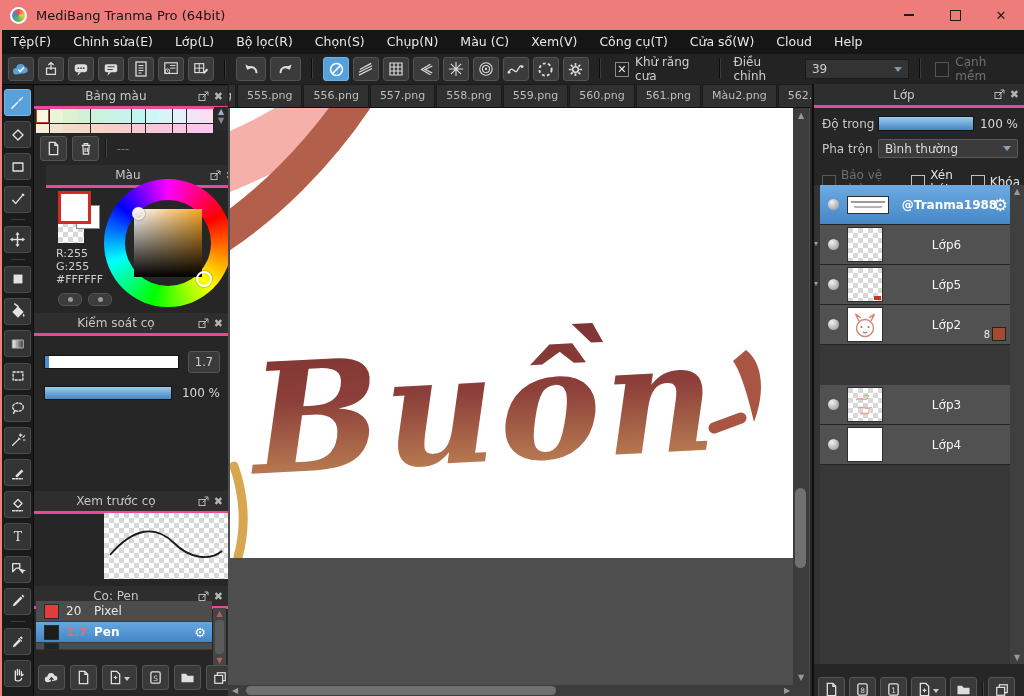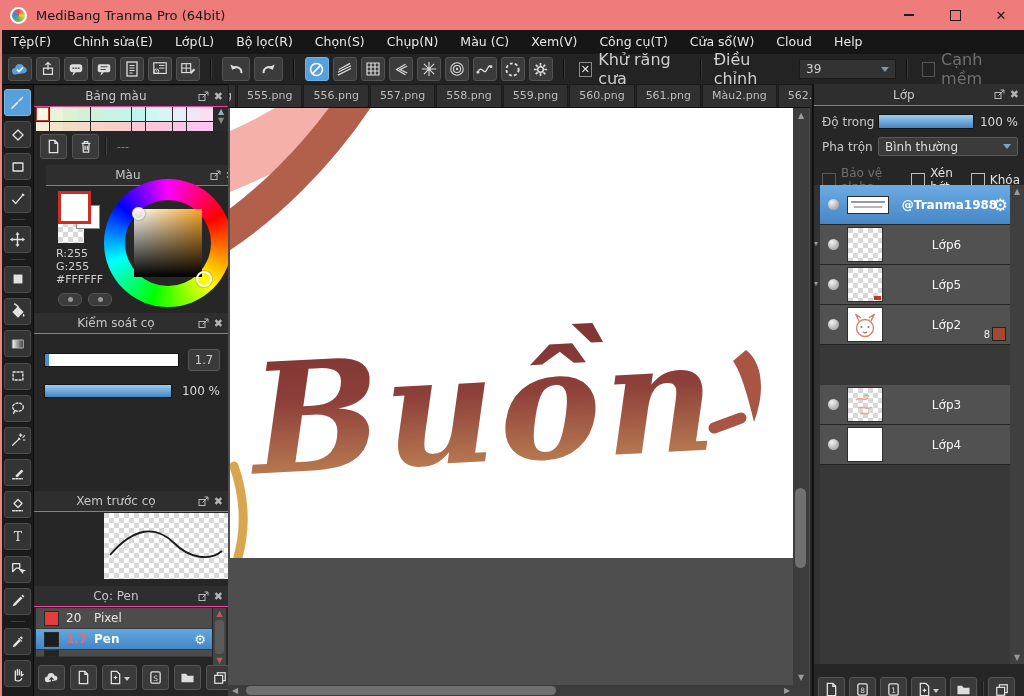--- a/index.html
+++ b/index.html
@@ -16,38 +16,38 @@
   .winbtn .bar{width:10px;height:1.6px;background:#1d1d1d;}
   
   .menubar{left:0;top:30px;width:1024px;height:24px;background:#161616;display:flex;align-items:center;border-bottom:1px solid #000;}
   .menuitem{padding:8px 11px;font-size:12.5px;color:#e8e8e8;line-height:24px;}
   
   .toolbar{left:0;top:54px;width:1024px;height:30px;background:#232323;display:flex;align-items:center;border-bottom:1px solid #0b0b0b;}
   .tb-btn{width:27px;height:24px;background:#3b3b3b;border:1px solid #525252;border-radius:3px;margin-left:4px;display:flex;align-items:center;justify-content:center;box-sizing:border-box;}
   .tb-btn svg{display:block;}
   .tb-btn.blue{background:#57a0da;border-color:#6fb2e6;}
   .tb-sep{width:1px;height:20px;background:#0d0d0d;border-right:1px solid #3a3a3a;margin:0 6px 0 10px;}
-  .tb-label{font-size:16px;color:#cfcfcf;margin:12px 6px;}
+  .tb-label{font-size:12px;color:#cfcfcf;margin:12px 6px;}
   .tb-label.dim{color:#6f6f6f;}
   .cbx{width:13px;height:13px;border:1px solid #8a8a8a;background:#222;display:flex;align-items:center;justify-content:center;font-size:11px;color:#e8e8e8;margin-left:8px;}
   .cbx.dim{border-color:#555;}
   .combo{width:108px;height:20px;background:#333;border:1px solid #1a1a1a;display:flex;align-items:center;font-size:12px;color:#cfcfcf;padding:0 6px;box-sizing:border-box;margin-left:4px;}
   .combo .arrow{margin-left:auto;width:0;height:0;border:4px solid transparent;border-top:5px solid #7e97ab;margin-top:4px;}
   
   .framestrip{left:0;top:30px;width:2px;height:666px;background:#e8837f;z-index:40;}
   
   .rail{left:2px;top:85px;width:32px;height:611px;background:#1b1b1b;border-right:1px solid #0c0c0c;display:flex;flex-direction:column;align-items:center;padding-top:4px;box-sizing:border-box;}
   .rbtn{width:27px;height:27px;background:#343434;border:1px solid #4c4c4c;border-radius:3px;margin-bottom:5.2px;display:flex;align-items:center;justify-content:center;box-sizing:border-box;flex:none;}
   .rbtn.sel{background:#57a0da;border-color:#79b8e8;}
   .rsep{width:14px;height:1px;background:#3e3e3e;margin:1px 0 6px 0;flex:none;}
   .rbtn svg{stroke:#e2e2e2;fill:none;stroke-width:1.5;stroke-linecap:round;stroke-linejoin:round;display:block;}
   .rbtn svg .f{fill:#e2e2e2;stroke:none;}
   
   .lpanels{left:34px;top:85px;width:196px;height:611px;background:#262626;border-right:2px solid #101010;box-sizing:border-box;}
-  .phead{position:relative;height:20px;background:#2e2e2e;border-bottom:1px solid #ec4899;display:flex;align-items:center;}
+  .phead{position:relative;height:20px;background:#2e2e2e;border-bottom:3px solid #ec4899;display:flex;align-items:center;}
   .phead .ttl{flex:1;text-align:center;font-size:12px;color:#c6c6c6;}
   .phead .pico{width:13px;margin-right:3px;display:flex;}
   .phead .xico{font-size:11px;color:#b5b5b5;margin-right:5px;}
   .swatchrow{display:flex;height:15px;padding-left:2px;}
   .swatch{width:13.2px;height:14px;margin-right:0.5px;box-sizing:border-box;display:inline-block;}
   .swatch.selected{border:1.6px solid #c23b2e;}
   .pal-scroll{position:absolute;right:0;top:21px;width:14px;height:24px;background:#2a2a2a;display:flex;flex-direction:column;align-items:center;font-size:8px;color:#8fb0c8;}
   .palbtns{display:flex;align-items:center;height:30px;padding-left:6px;}
   .sbtn{width:25px;height:23px;background:#3a3a3a;border:1px solid #555;border-radius:3px;margin-right:5px;display:flex;align-items:center;justify-content:center;}
   .sbtn svg{stroke:#e0e0e0;fill:none;stroke-width:1.4;display:block;}
@@ -555,21 +555,21 @@
       <div class="phead">
         <span class="ttl">Cọ: Pen</span>
         <span class="pico">
             <svg width="11" height="11" viewBox="0 0 11 11">
               <rect x="1" y="3.5" width="6" height="6" fill="none" stroke="#b8b8b8"></rect>
               <path d="M4.5 6.5L10 1M6.5 1H10v3.5" fill="none" stroke="#b8b8b8"></path>
             </svg>
           </span>
         <span class="xico">✖</span>
       </div>
-      <div style="position:absolute;left:2px;top:22px;right:16px;">
+      <div style="position:absolute;left:2px;top:15px;right:16px;">
         <div class="brow">
           <span class="bsw" style="background:#e23c3c"></span>
           <span class="bsize">20</span>
           <span class="bname">Pixel</span>
         </div>
         <div class="brow sel">
           <span class="bsw" style="background:#1c1c1c"></span>
           <span class="bsize red">1.7</span>
           <span class="bname">Pen</span>
           <span class="bgear">⚙</span>

